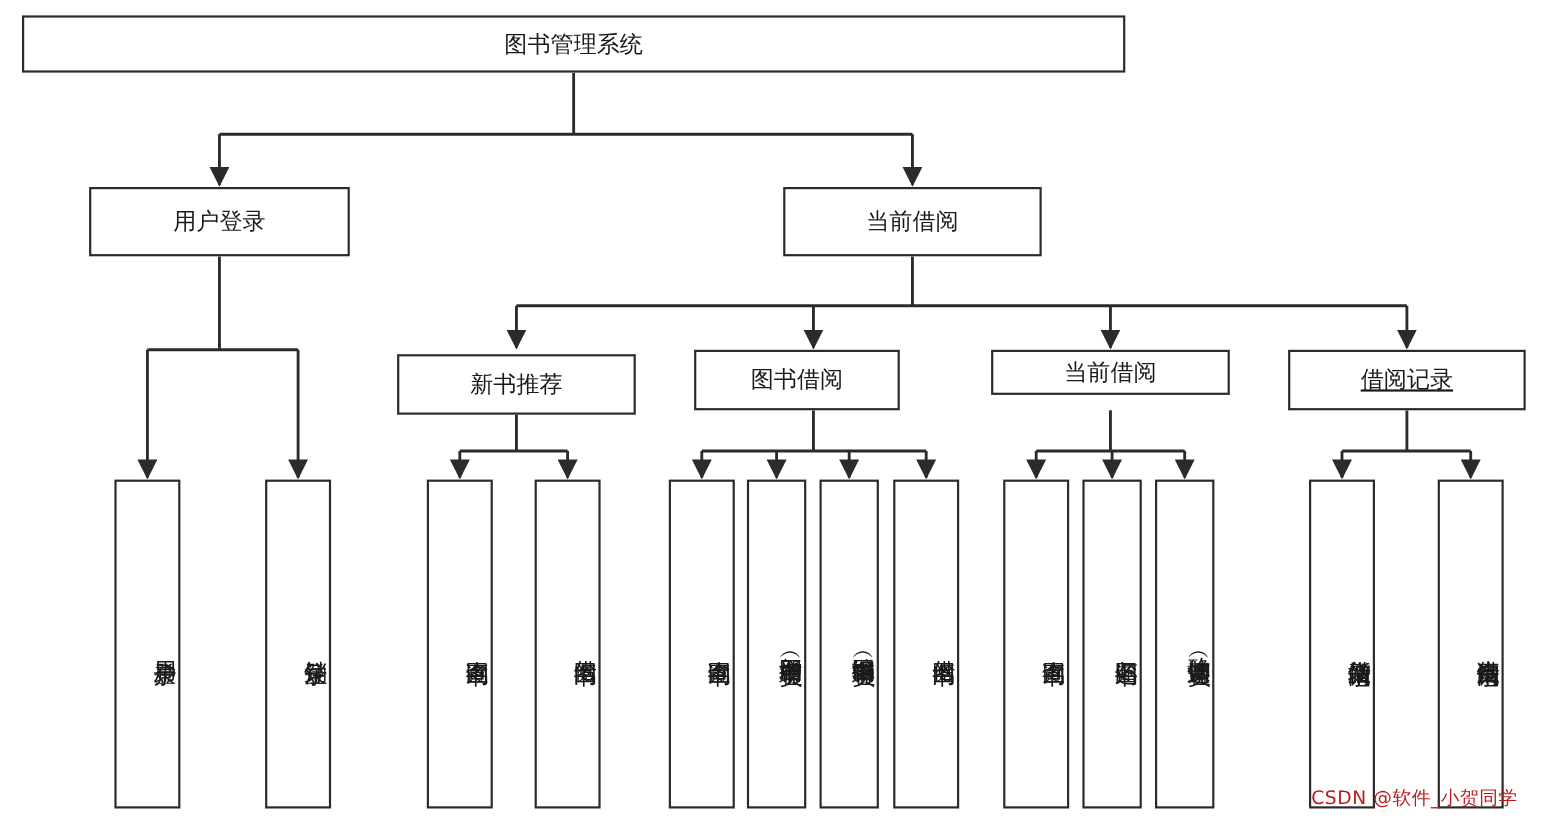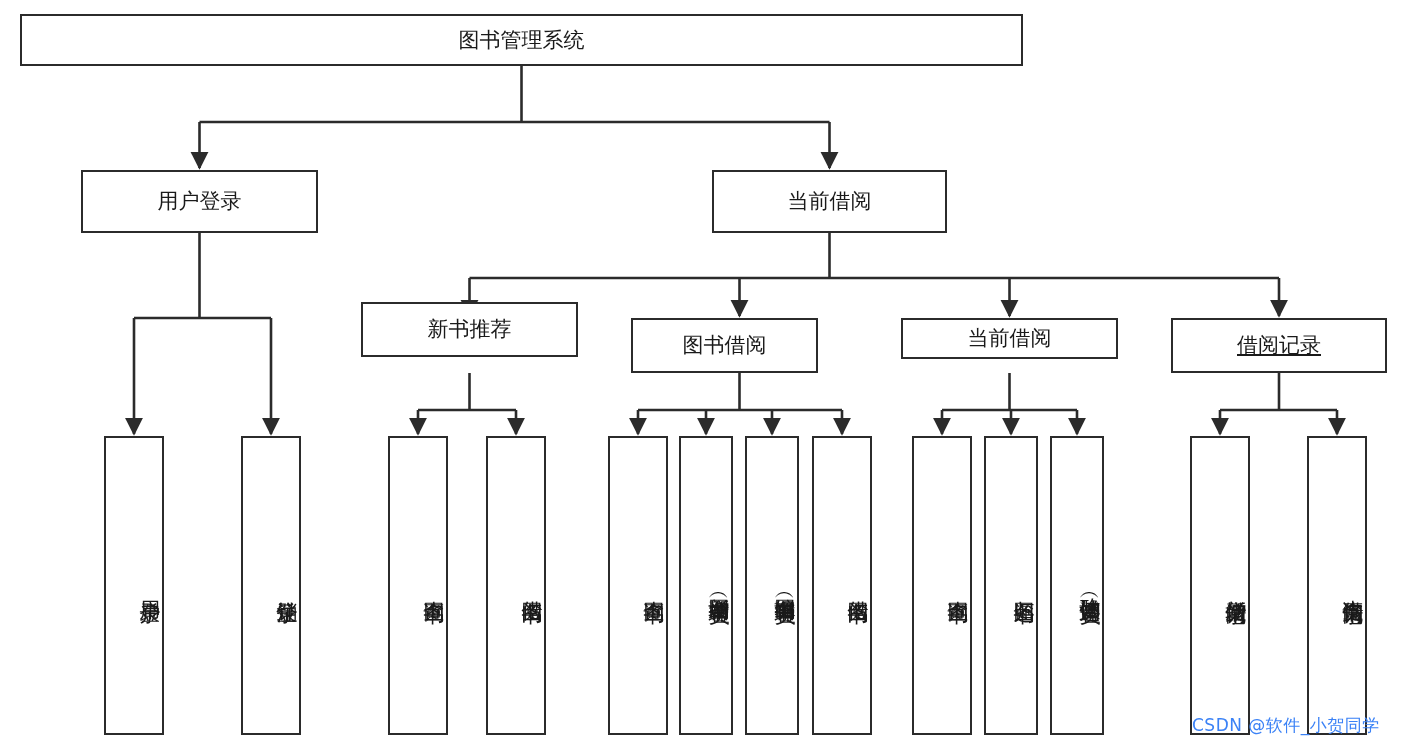--- a/index.html
+++ b/index.html
@@ -55,21 +55,21 @@
     justify-content: center;
   }
   .node.v .vtext {
     writing-mode: vertical-rl;
     text-orientation: upright;
     white-space: nowrap;
   }
   .watermark {
     position: absolute;
     font-size: 17px;
-    color: #3b82f6;
+    color: #b91c1c;
     white-space: nowrap;
     letter-spacing: 0.5px;
   }
 </style>
 </head>
 <body>
 
 <div id="canvas">
 
   <svg id="wires" viewBox="0 0 1405 747" width="1405" height="747" xmlns="http://www.w3.org/2000/svg">
@@ -118,21 +118,21 @@
   <div id="nodes">
       <div class="node root" style="left: 20px; top: 14px; width: 1003px; height: 52px;">
         <span>图书管理系统</span>
       </div>
       <div class="node h" style="left: 81px; top: 170px; width: 237px; height: 63px;">
         <span>用户登录</span>
       </div>
       <div class="node h" style="left: 712px; top: 170px; width: 235px; height: 63px;">
         <span>当前借阅</span>
       </div>
-      <div class="node h" style="left: 361px; top: 302px; width: 217px; height: 55px; align-items: center;">
+      <div class="node h" style="left: 361px; top: 322px; width: 217px; height: 55px; align-items: center;">
         <span>新书推荐</span>
       </div>
       <div class="node h" style="left: 631px; top: 318px; width: 187px; height: 55px;">
         <span>图书借阅</span>
       </div>
       <div class="node h" style="left: 901px; top: 318px; width: 217px; height: 41px;">
         <span>当前借阅</span>
       </div>
       <div class="node h" style="left: 1171px; top: 318px; width: 216px; height: 55px; text-decoration: underline;">
         <span>借阅记录</span>

